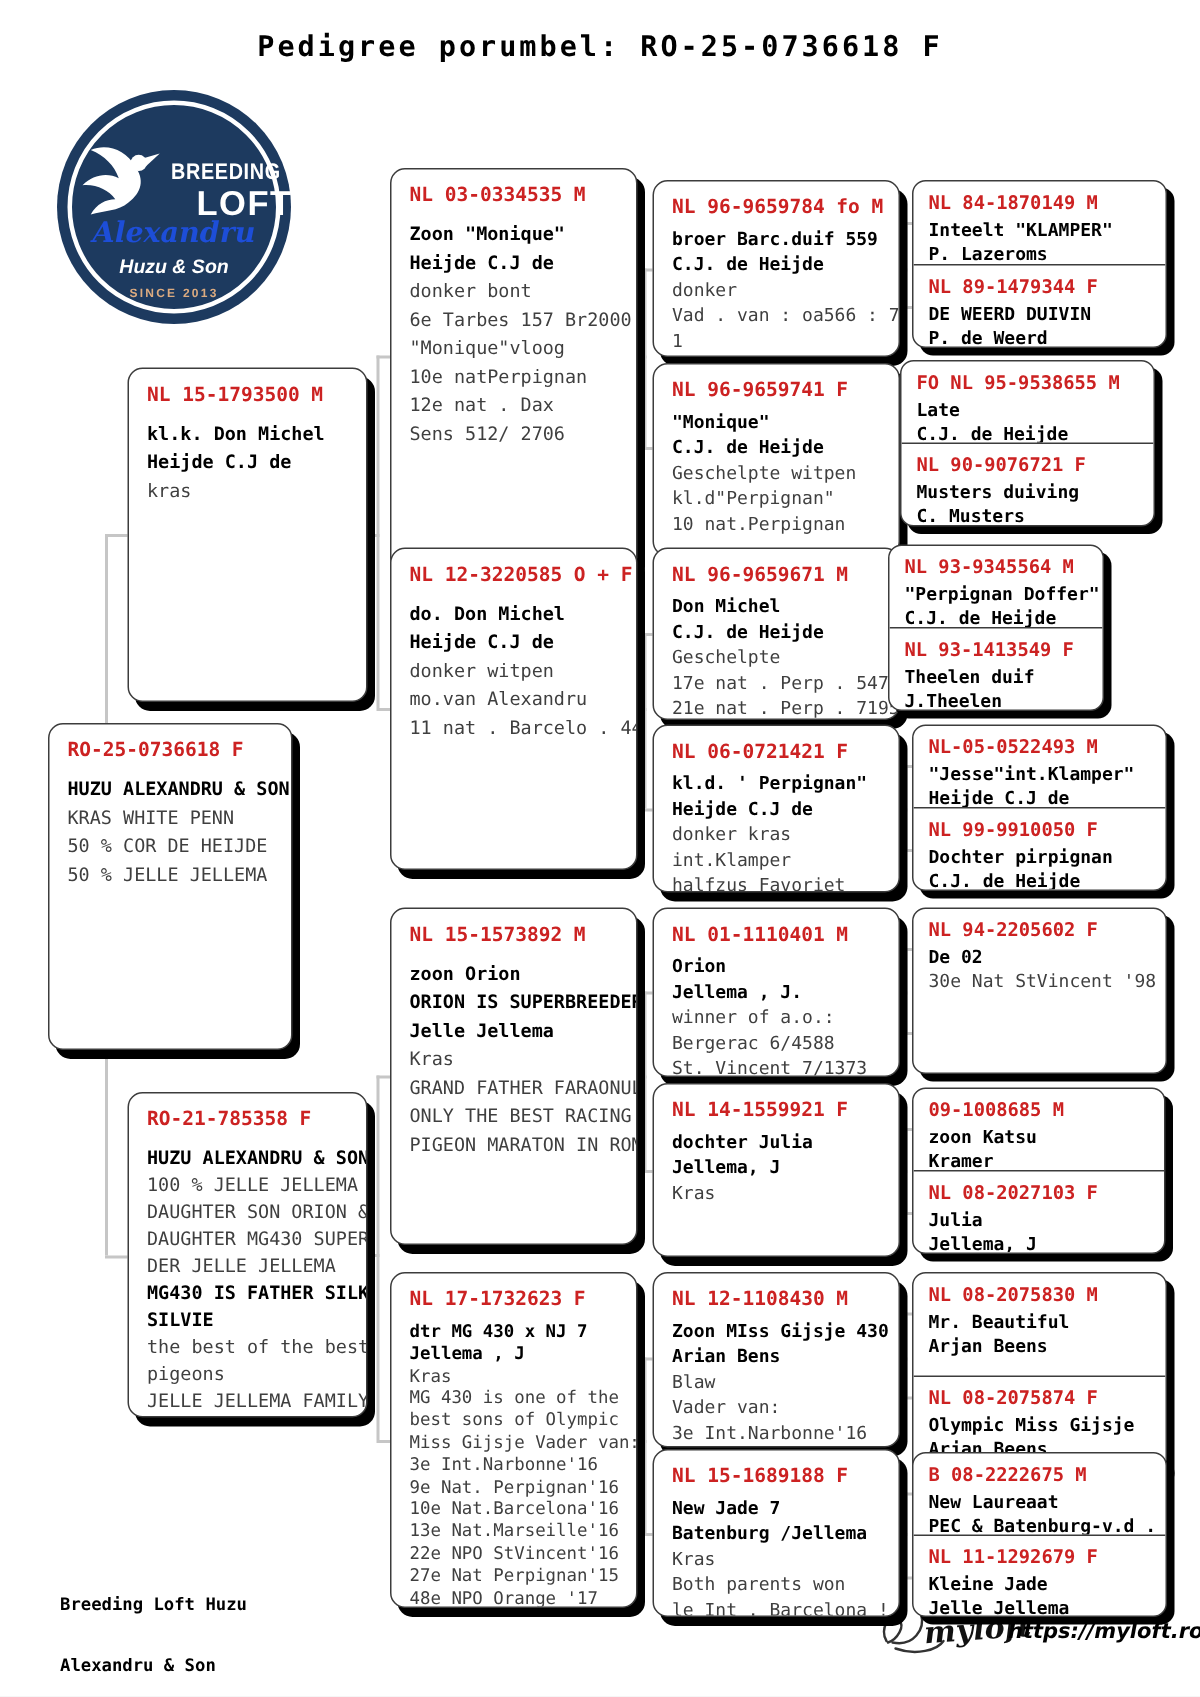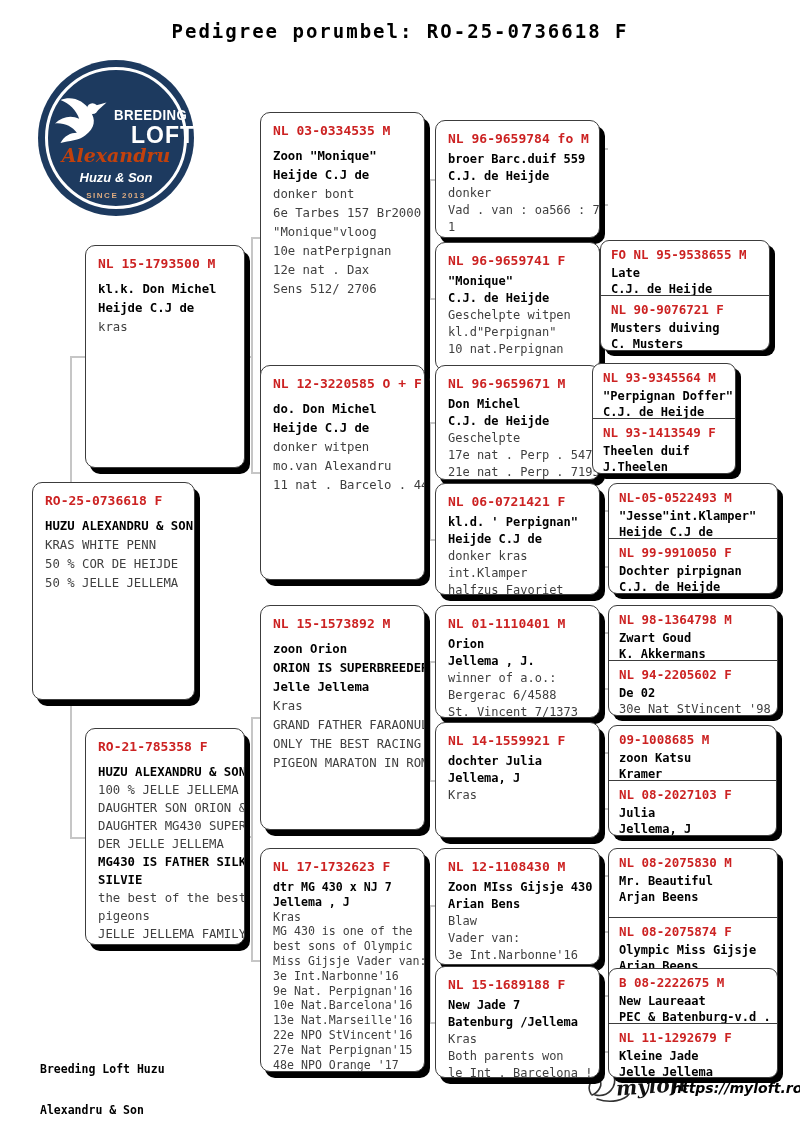--- a/index.html
+++ b/index.html
@@ -55,21 +55,21 @@
     font-size:15px; font-family:"Liberation Sans", sans-serif;
     transform:scaleX(.88); transform-origin:left;
     letter-spacing:.5px; white-space:nowrap;
   }
   .logo-loft {
     position:absolute; left:93px; top:62px; color:#fff; font-weight:bold;
     font-size:23px; font-family:"Liberation Sans", sans-serif; letter-spacing:1px;
   }
   .logo-script {
     position:absolute; left:0; top:84px; width:100%; text-align:center;
-    color:#c2410c; font-family:"DejaVu Serif", serif; font-style:italic;
+    color:#1d4ed8; font-family:"DejaVu Serif", serif; font-style:italic;
     font-weight:bold; font-size:19px;
   }
   .logo-subname {
     position:absolute; left:0; top:110px; width:100%; text-align:center;
     color:#fff; font-size:13px; font-family:"Liberation Sans", sans-serif;
     font-weight:bold; font-style:italic;
   }
   .logo-since {
     position:absolute; left:0; top:131px; width:100%; text-align:center;
     color:#dcab80; font-size:8px; letter-spacing:1.5px;
@@ -339,20 +339,36 @@
     <div class="ring">NL 15-1689188 F</div>
     <div>
         <div class="ln b">New Jade 7</div>
         <div class="ln b">Batenburg /Jellema</div>
         <div class="ln">Kras</div>
         <div class="ln">Both parents won</div>
         <div class="ln">le Int . Barcelona !</div>
       </div>
   </div>
 
+  <div class="pair" style="left:608px;top:120px;width:170px;height:112px">
+    <div class="half">
+      <div class="ring">NL 84-1870149 M</div>
+      <div>
+          <div class="ln b">Inteelt "KLAMPER"</div>
+          <div class="ln b">P. Lazeroms</div>
+        </div>
+    </div>
+    <div class="half">
+      <div class="ring">NL 89-1479344 F</div>
+      <div>
+          <div class="ln b">DE WEERD DUIVIN</div>
+          <div class="ln b">P. de Weerd</div>
+        </div>
+    </div>
+  </div>
   <div class="pair" style="left:600px;top:240px;width:170px;height:111px">
     <div class="half">
       <div class="ring">FO NL 95-9538655 M</div>
       <div>
           <div class="ln b">Late</div>
           <div class="ln b">C.J. de Heijde</div>
         </div>
     </div>
     <div class="half">
       <div class="ring">NL 90-9076721 F</div>
@@ -388,27 +404,20 @@
     </div>
     <div class="half">
       <div class="ring">NL 99-9910050 F</div>
       <div>
           <div class="ln b">Dochter pirpignan</div>
           <div class="ln b">C.J. de Heijde</div>
         </div>
     </div>
   </div>
   <div class="pair" style="left:608px;top:605px;width:170px;height:111px">
-    <div class="half">
-      <div class="ring">NL 98-1364798 M</div>
-      <div>
-          <div class="ln b">Zwart Goud</div>
-          <div class="ln b">K. Akkermans</div>
-        </div>
-    </div>
     <div class="half">
       <div class="ring">NL 94-2205602 F</div>
       <div>
           <div class="ln b">De 02</div>
           <div class="ln">30e Nat StVincent '98</div>
         </div>
     </div>
   </div>
   <div class="pair" style="left:608px;top:725px;width:169px;height:111px">
     <div class="half">

